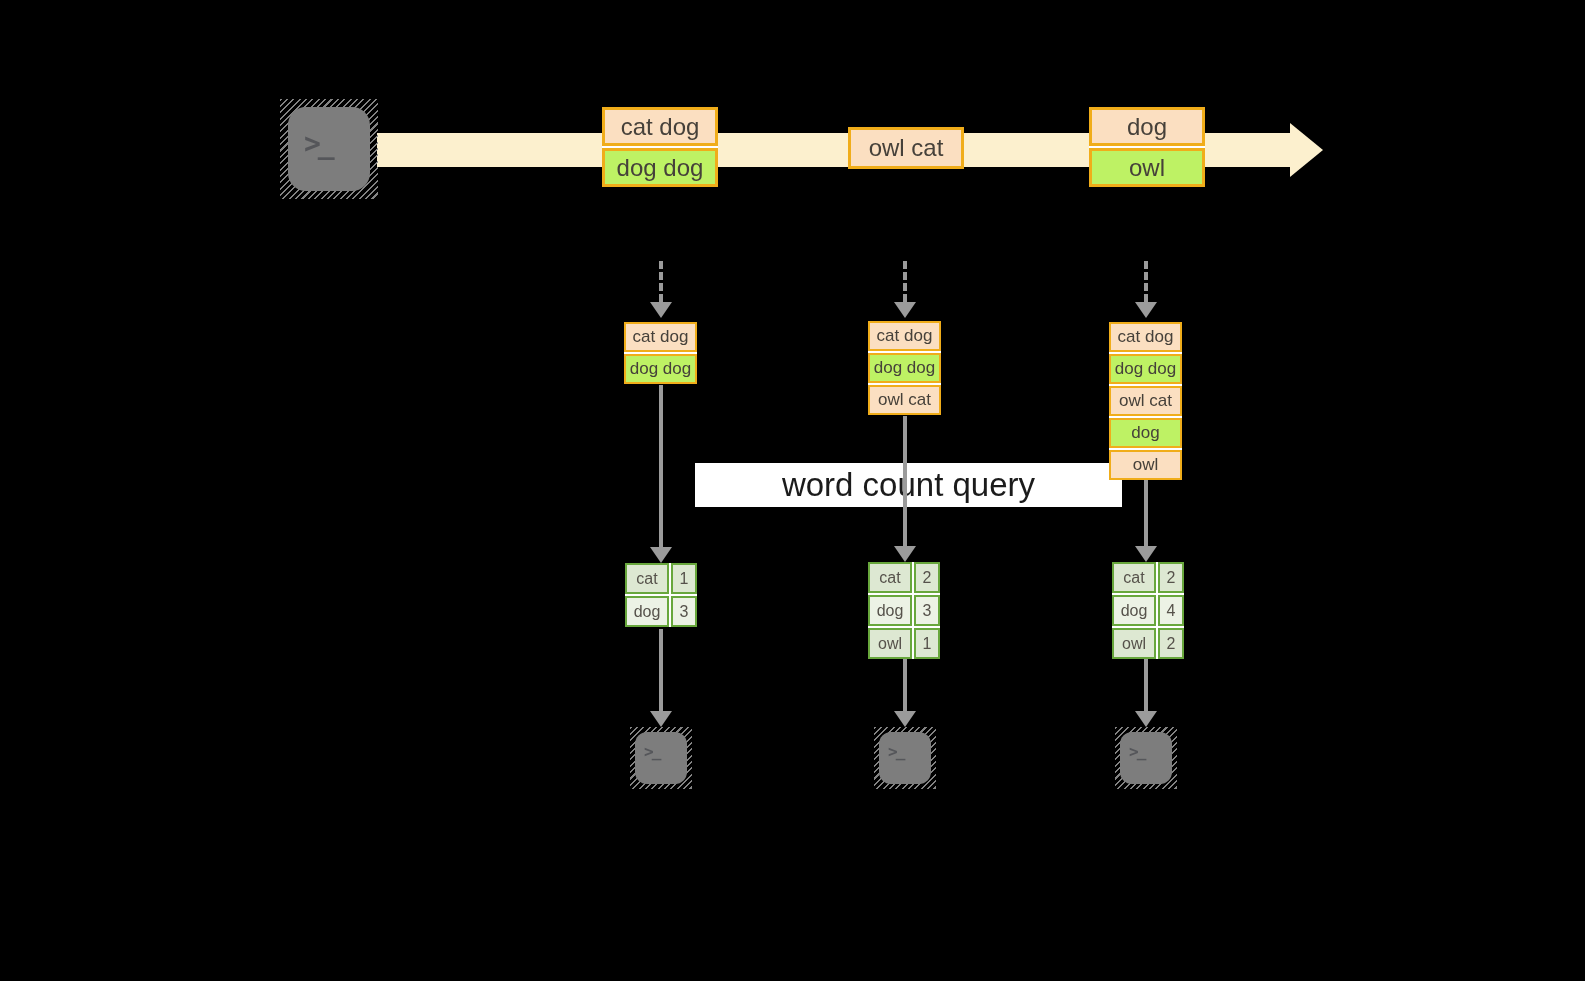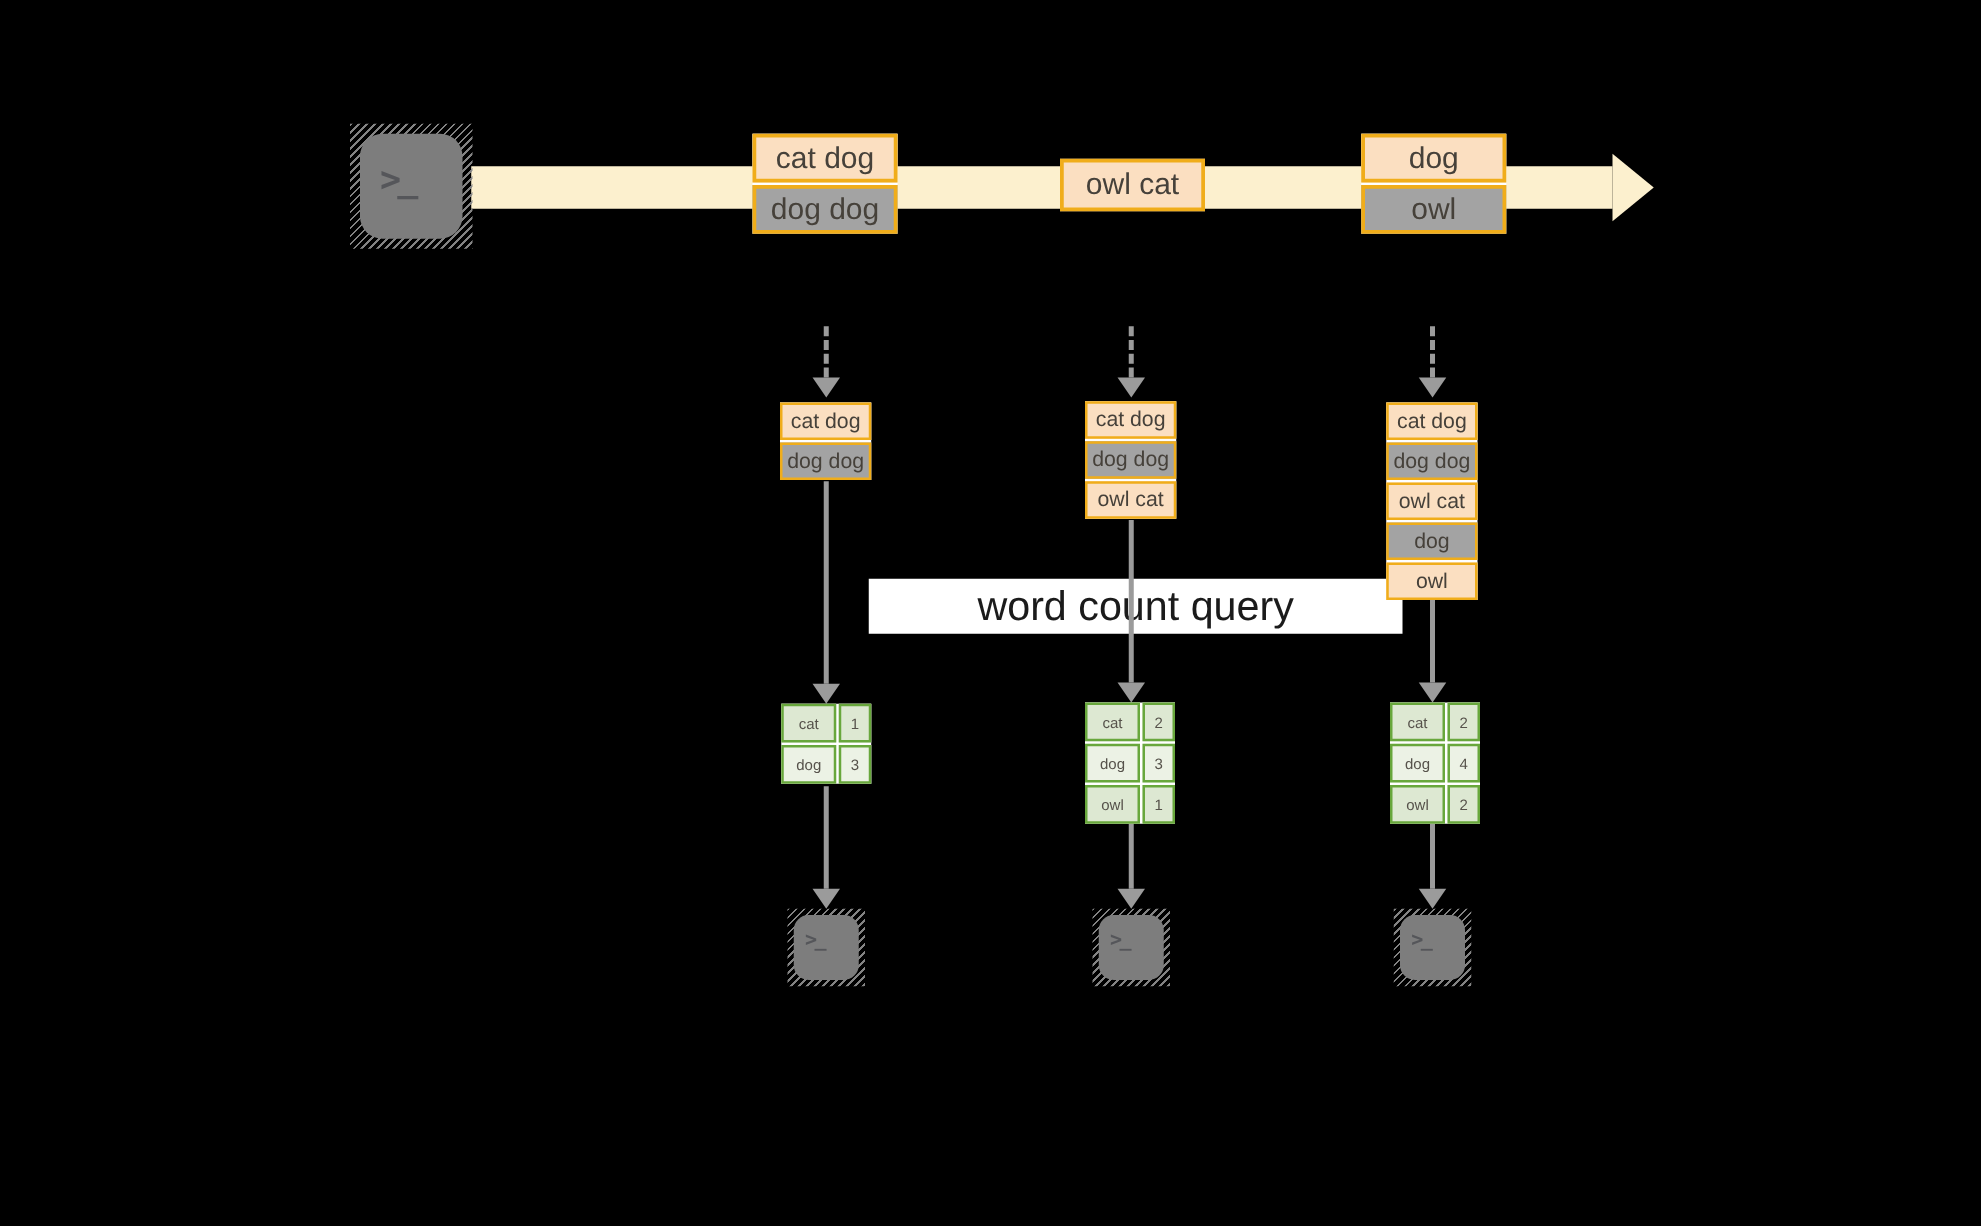--- a/index.html
+++ b/index.html
@@ -21,26 +21,26 @@
   .band { position:absolute; left:377px; top:133px; width:913px; height:34px; background:#fcf0ce; }
   .bandhead { position:absolute; left:1290px; top:123px; width:0; height:0;
     border-left:33px solid #fcf0ce; border-top:27px solid transparent; border-bottom:27px solid transparent; }
   
   .obox { position:absolute; display:flex; flex-direction:column; gap:2px; background:#fff; z-index:3; }
   .obox .row { border:3px solid #f0ad1a; display:flex; align-items:center; justify-content:center;
     color:#46413a; background:#fdf3e3; }
   .obox.stream .row { height:33px; font-size:24px; }
   .obox.stack  .row { height:26px; font-size:17px; border-width:2px; }
   .row.d { background:#fbdfc1; }
-  .row.l { background:#a3a3a3; }
+  .row.l { background:#bef264; }
   
   .gtable { position:absolute; display:flex; flex-direction:column; gap:2px; background:#fff; z-index:3; }
   .gtable .trow { display:flex; gap:2px; }
   .gtable .cell { border:2px solid #68a73c; height:27px; display:flex; align-items:center;
-    justify-content:center; font-size:12px; color:#56524b; }
+    justify-content:center; font-size:16px; color:#56524b; }
   .cell.word { width:40px; }
   .cell.num  { flex:1; }
   .trow.d .cell { background:#dde8d2; }
   .trow.l .cell { background:#ecf2e5; }
   
   .varrow { position:absolute; width:24px; z-index:2; }
   .varrow .line { position:absolute; left:10px; top:0; width:4px; background:#9b9b9b; }
   .varrow.dashed .line { background:none; width:0; border-left:4px dashed #9b9b9b; }
   .varrow .head { position:absolute; left:1px; bottom:0; width:0; height:0;
     border-left:11px solid transparent; border-right:11px solid transparent; border-top:16px solid #9b9b9b; }

